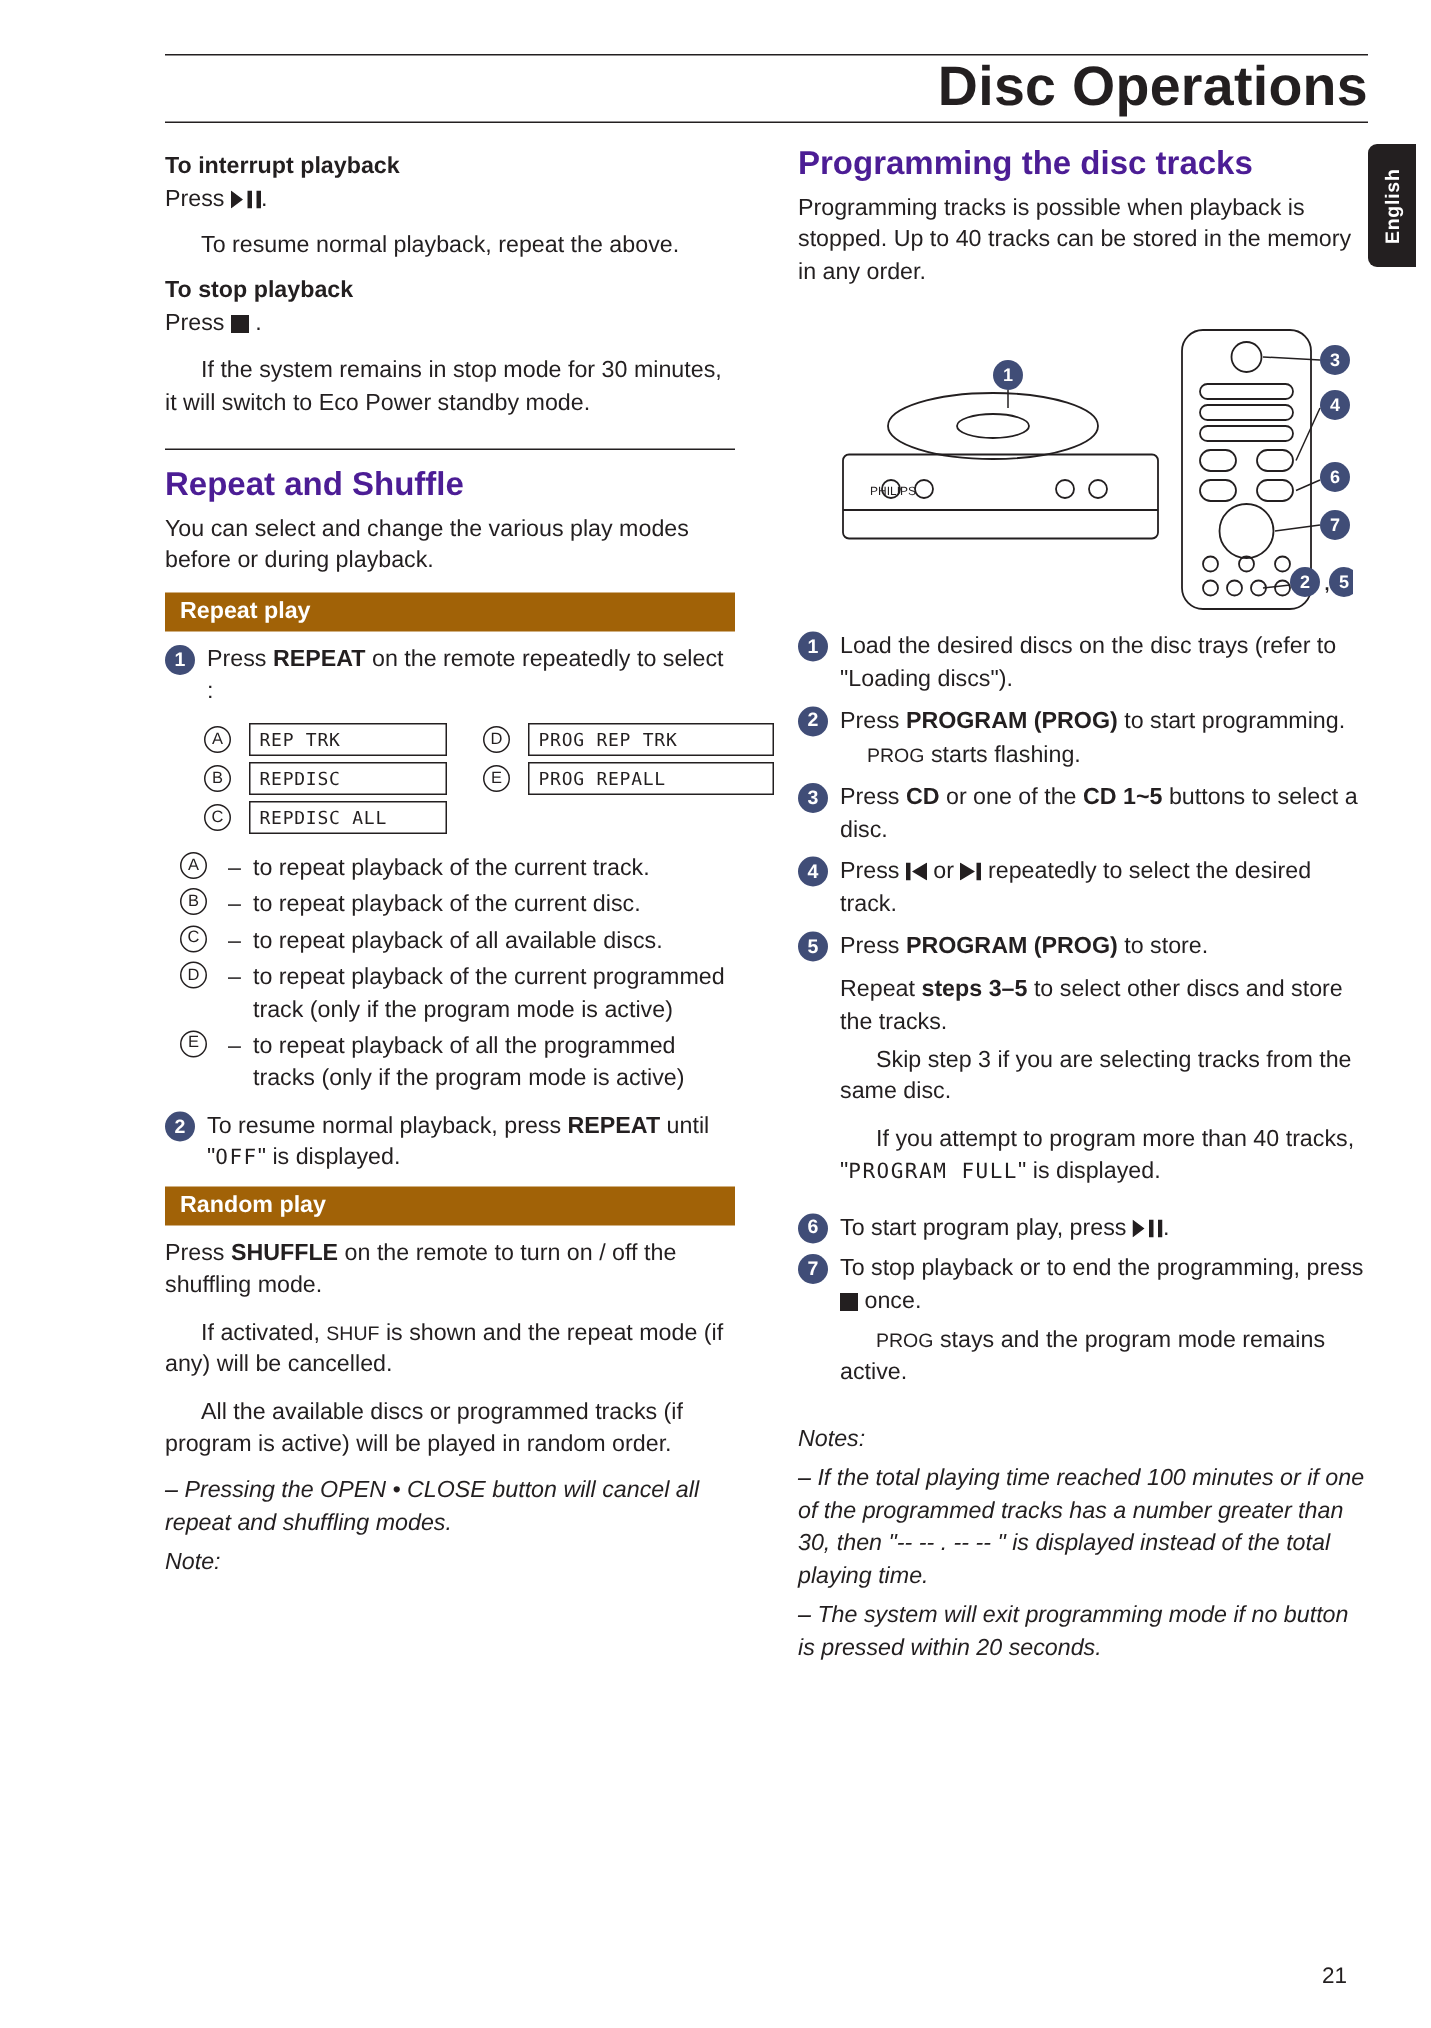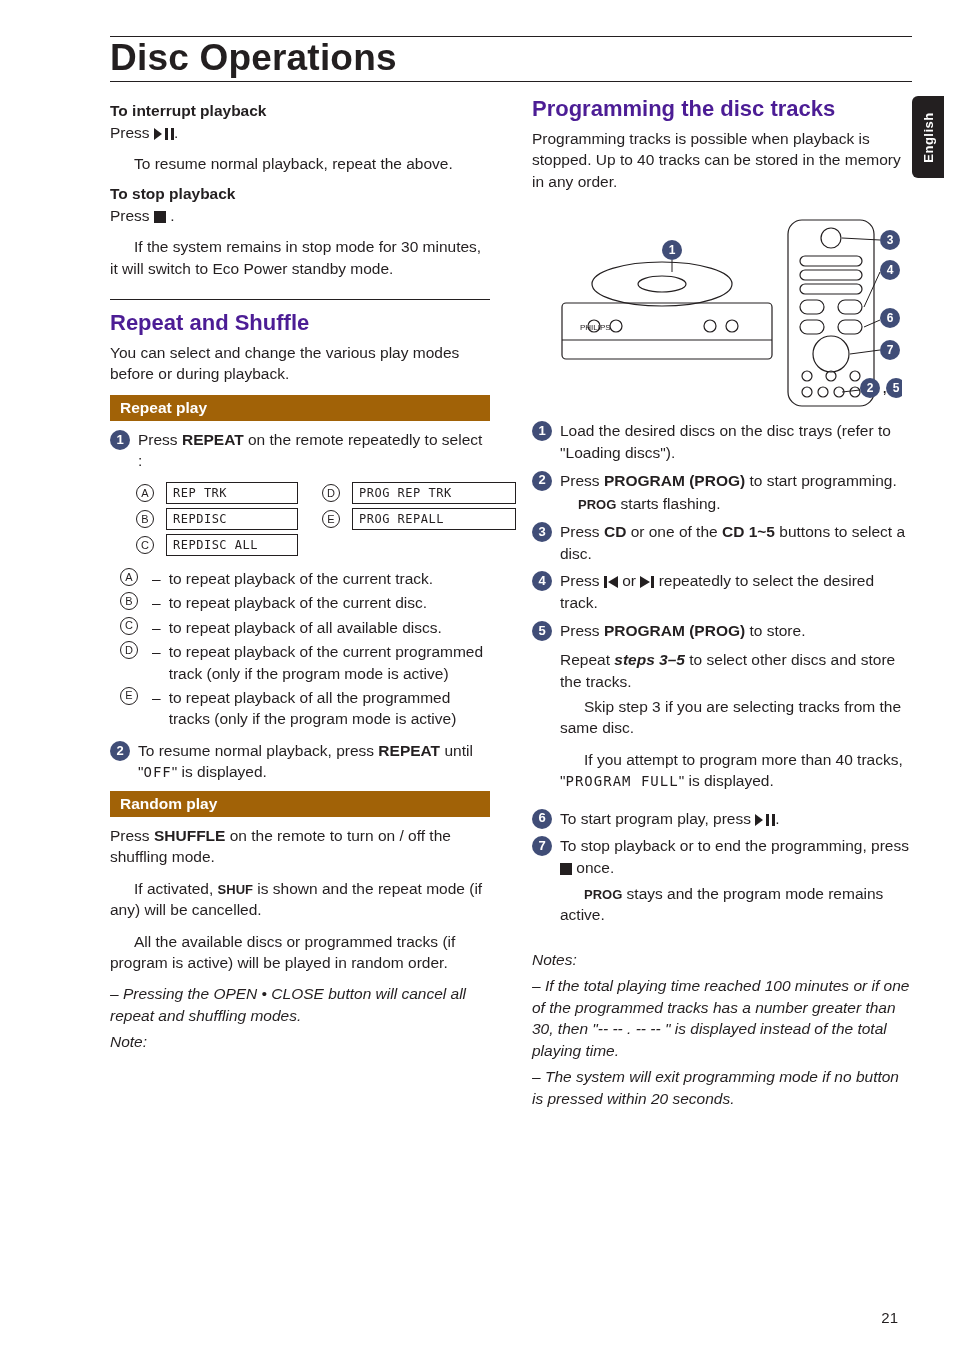--- a/index.html
+++ b/index.html
@@ -1,38 +1,38 @@
 <!DOCTYPE html>
 <html><head>
 <meta charset="utf-8">
 <style>
   html,body{margin:0;padding:0;background:#fff;color:#231f20;font-family:"Gill Sans","Gill Sans MT","Helvetica Neue",Arial,sans-serif;-webkit-font-smoothing:antialiased}
   .sheet{box-sizing:border-box;width:954px;height:1352px;padding:36px 42px 26px 110px;position:relative}
   .topbar{border-top:1px solid #231f20;margin:0 0 0 0}
-  .title-row{display:flex;align-items:flex-end;margin-top:-6px}
+  .title-row{display:flex;justify-content:flex-end;align-items:flex-end;margin-top:-6px}
   .page-title{font-size:37px;font-weight:700;letter-spacing:.2px;margin:6px 0 2px}
   .title-rule{border-bottom:1px solid #231f20;margin:0 0 14px}
   .lang-tab{position:absolute;right:10px;top:96px;width:32px;height:82px;background:#231f20;color:#fff;display:flex;align-items:center;justify-content:center;border-top-left-radius:6px;border-bottom-left-radius:6px}
   .lang-tab span{transform:rotate(-90deg);font-size:13px;font-weight:700;letter-spacing:.5px}
   .cols{display:flex;gap:42px}
   .col{flex:1 1 0;min-width:0}
   .h2{font-size:22px;font-weight:700;color:#4c1d95;margin:10px 0 6px}
   .h2+p, .h2+.rule{margin-top:4px}
   .rule{border-top:1px solid #231f20;margin:4px 0 10px}
   .strong{font-weight:700}
   .para{font-size:15.5px;line-height:1.38;margin:0 0 10px}
   .indent{display:block;text-indent:24px}
   .subh{font-weight:700;font-size:15.5px;margin:6px 0 2px}
   .bar{background:#a16207;color:#fff;font-weight:700;font-size:15.5px;padding:4px 10px;margin:8px 0}
   .steps{margin:0;padding:0;list-style:none}
   .step{display:flex;gap:8px;margin:6px 0;font-size:15.5px;line-height:1.4}
   .bul{flex:0 0 20px;height:20px;border-radius:50%;background:#404d77;color:#fff;font-weight:700;font-size:13px;display:flex;align-items:center;justify-content:center;margin-top:1px}
   .seg{font-family:"Menlo","Consolas",monospace;letter-spacing:1px;font-size:14px}
   .note{font-style:italic;font-size:15.5px;line-height:1.4;margin:4px 0}
-  .smallb{font-weight:700;font-size:13px}
+  .smallb{font-weight:400;font-size:13px}
   .pageno{position:absolute;right:56px;bottom:26px;font-size:15px}
   
   .opt{display:inline-flex;align-items:center;justify-content:center;width:16px;height:16px;border:1px solid #231f20;border-radius:50%;font-size:11px;margin-right:6px;line-height:1}
   
   .disp-row{display:flex;gap:24px;margin:10px 0 12px}
   .disp-col{display:flex;flex-direction:column;gap:4px}
   .disp-line{display:flex;align-items:center;gap:6px}
   .disp-box{border:1px solid #231f20;padding:3px 6px;min-width:118px;font-family:Menlo,Consolas,monospace;font-size:12px;letter-spacing:.5px;display:flex;justify-content:flex-start}
   
   .opts{margin:6px 0 0 10px;padding:0;list-style:none}
@@ -332,21 +332,21 @@
                   <use href="#i-next"></use>
                 </svg>
               </span><span>  repeatedly to select the desired track.</span>
         </span>
           </li>
 
       <li class="step">
             <span class="bul">5</span>
         <span>
           <span>Press </span><span class="strong">PROGRAM (PROG)</span><span> to store.</span>
-          <span class="para" style="display:block;margin:8px 0 4px"><span>Repeat </span><span class="strong" style="font-style:italic">steps 3–5</span><span> to select other discs and store the tracks.</span></span>
+          <span class="para" style="display:block;margin:8px 0 4px"><span>Repeat </span><span class="strong" style="">steps 3–5</span><span> to select other discs and store the tracks.</span></span>
           <span class="para" style="display:block">
                 <span class="indent">Skip step 3 if you are selecting tracks from the same disc.</span>
               </span>
           <span class="para" style="display:block">
                 <span class="indent"><span>If you attempt to program more than 40 tracks, "</span><span class="seg">PROGRAM  FULL</span><span>" is displayed.</span></span>
               </span>
         </span>
           </li>
 
       <li class="step">

